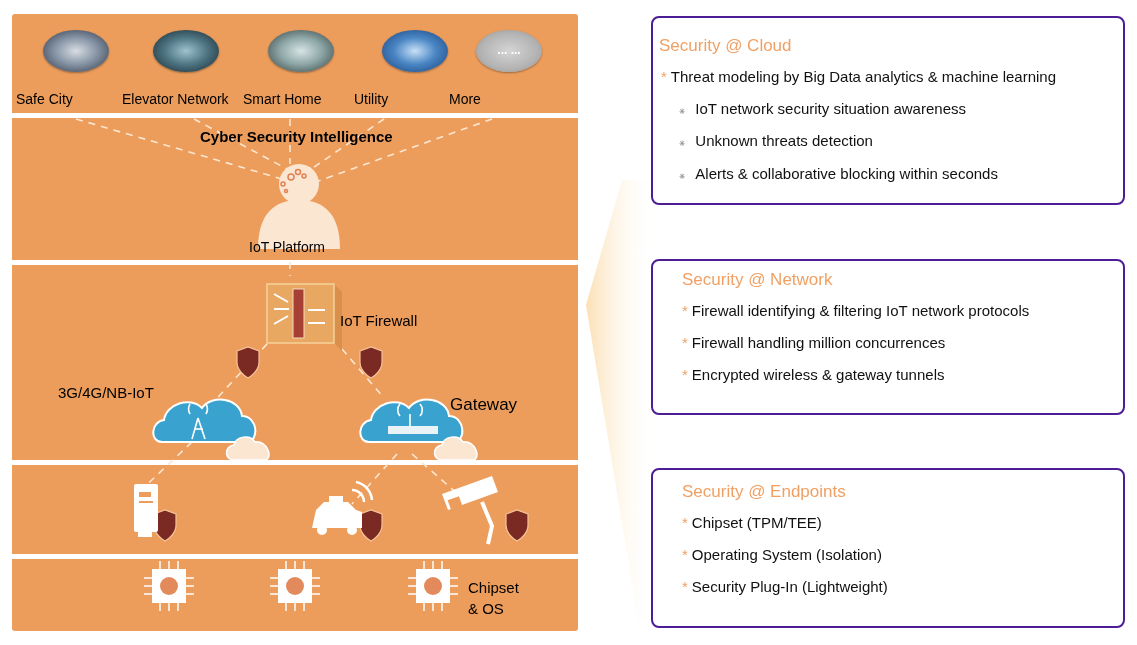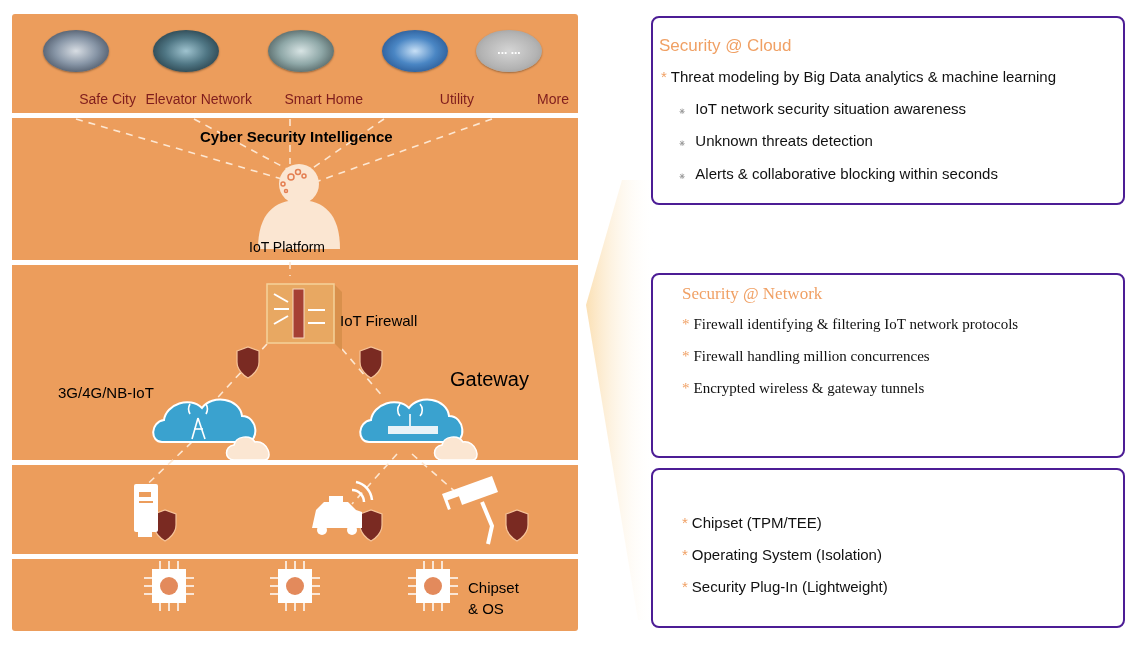--- a/index.html
+++ b/index.html
@@ -2,21 +2,21 @@
 <html><head>
 <meta charset="utf-8">
 <style>
   html,body{margin:0;padding:0;}
   body{width:1137px;height:645px;background:#ffffff;position:relative;overflow:hidden;font-family:"Liberation Sans",sans-serif;}
   .panel{position:absolute;left:12px;top:14px;width:566px;height:617px;background:#ec9d5c;border-radius:3px;}
   .divider{position:absolute;left:0;width:566px;height:5px;background:#ffffff;}
   .lbl{position:absolute;color:#000000;font-size:14px;white-space:nowrap;}
   .lbl-b{font-weight:bold;font-size:15px;}
   .app-oval{position:absolute;width:66px;height:42px;border-radius:50%;box-shadow:0 1px 2px rgba(0,0,0,0.35);}
-  .app-lbl{position:absolute;top:77px;width:120px;text-align:right;color:#7f1d1d;font-size:14px;}
+  .app-lbl{position:absolute;top:77px;width:120px;text-align:left;color:#000000;font-size:14px;}
   svg.overlay{position:absolute;left:0;top:0;}
   .beam{position:absolute;left:586px;top:180px;}
   .card{position:absolute;left:651px;width:474px;border:2px solid #4c1d95;border-radius:8px;background:#fff;box-sizing:border-box;}
   .card-title{color:#f0a064;font-size:17px;position:absolute;white-space:nowrap;}
   .item{position:absolute;font-size:15px;color:#111;white-space:nowrap;}
   .star{color:#f0a064;margin-right:4px;}
   .sub-star{color:#9a9a9a;font-size:11px;margin-right:10px;}
 </style>
 </head>
 <body>
@@ -188,21 +188,21 @@
             <line x1="34" y1="25" x2="42" y2="25"></line>
         </g>
       </g>
     </g>
   </svg>
 
   <div class="lbl lbl-b" style="left:188px;top:114px;">Cyber Security Intelligence</div>
   <div class="lbl" style="left:237px;top:225px;">IoT Platform</div>
   <div class="lbl" style="left:328px;top:298px;font-size:15px;">IoT Firewall</div>
   <div class="lbl" style="left:46px;top:370px;font-size:15px;">3G/4G/NB-IoT</div>
-  <div class="lbl" style="left:438px;top:354px;font-size:20px;">Gateway</div>
+  <div class="lbl" style="left:438px;top:381px;font-size:17px;">Gateway</div>
   <div class="lbl" style="left:456px;top:565px;font-size:15px;">Chipset</div>
   <div class="lbl" style="left:456px;top:586px;font-size:15px;">&amp; OS</div>
 </div>
 
 <svg class="beam" width="70" height="440">
   <defs>
     <linearGradient id="bg" x1="0" y1="0" x2="1" y2="0">
       <stop offset="0" stop-color="#fbe0b4"></stop>
       <stop offset="1" stop-color="#ffffff" stop-opacity="0"></stop>
     </linearGradient>
@@ -219,34 +219,35 @@
     <span class="sub-star">⁕</span><span>IoT network security situation awareness</span>
   </div>
   <div class="item" style="left:26px;top:114px;">
     <span class="sub-star">⁕</span><span>Unknown threats detection</span>
   </div>
   <div class="item" style="left:26px;top:147px;">
     <span class="sub-star">⁕</span><span>Alerts &amp; collaborative blocking within seconds</span>
   </div>
 </div>
 
-<div class="card" style="top:273px;height:185px;font-family:Liberation Serif, serif;">
+<div class="card" style="top:259px;height:156px;">
   <div class="card-title" style="left:29px;top:9px;">Security @ Network</div>
   <div class="item" style="left:29px;top:41px;">
     <span class="star">*</span><span>Firewall identifying &amp; filtering IoT network protocols</span>
   </div>
   <div class="item" style="left:29px;top:73px;">
     <span class="star">*</span><span>Firewall handling million concurrences</span>
   </div>
   <div class="item" style="left:29px;top:105px;">
     <span class="star">*</span><span>Encrypted wireless &amp; gateway tunnels</span>
   </div>
 </div>
 
 <div class="card" style="top:468px;height:160px;">
+  <div class="card-title" style="left:29px;top:12px;">Security @ Endpoints</div>
   <div class="item" style="left:29px;top:44px;">
     <span class="star">*</span><span>Chipset (TPM/TEE)</span>
   </div>
   <div class="item" style="left:29px;top:108px;">
     <span class="star">*</span><span>Security Plug-In (Lightweight)</span>
   </div>
   <div class="item" style="left:29px;top:76px;">
     <span class="star">*</span><span>Operating System (Isolation)</span>
   </div>
 </div>

